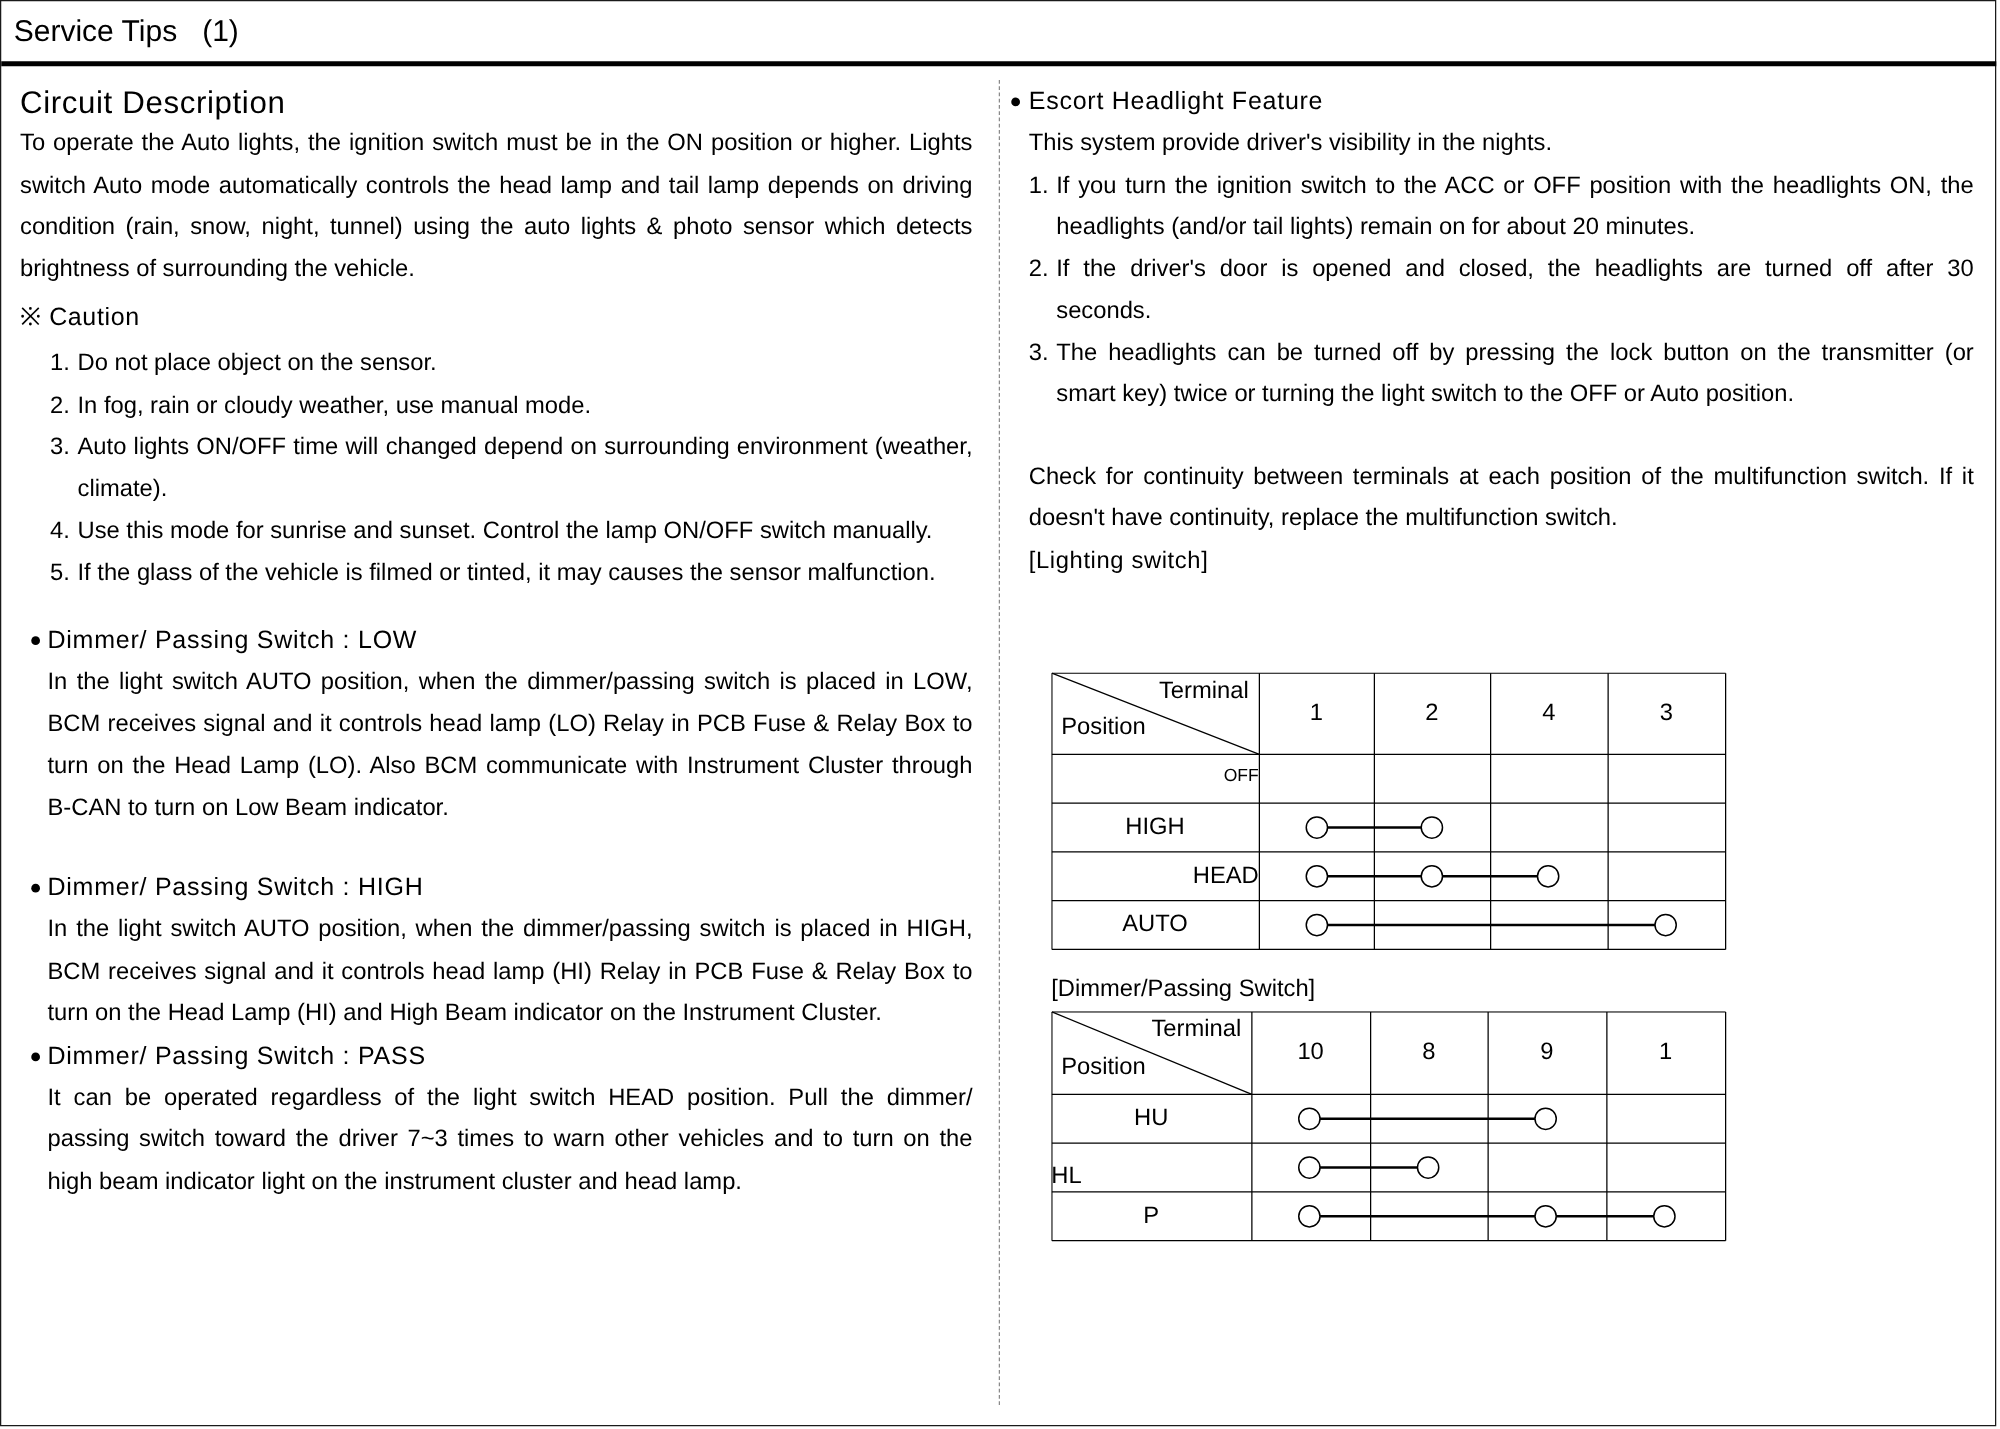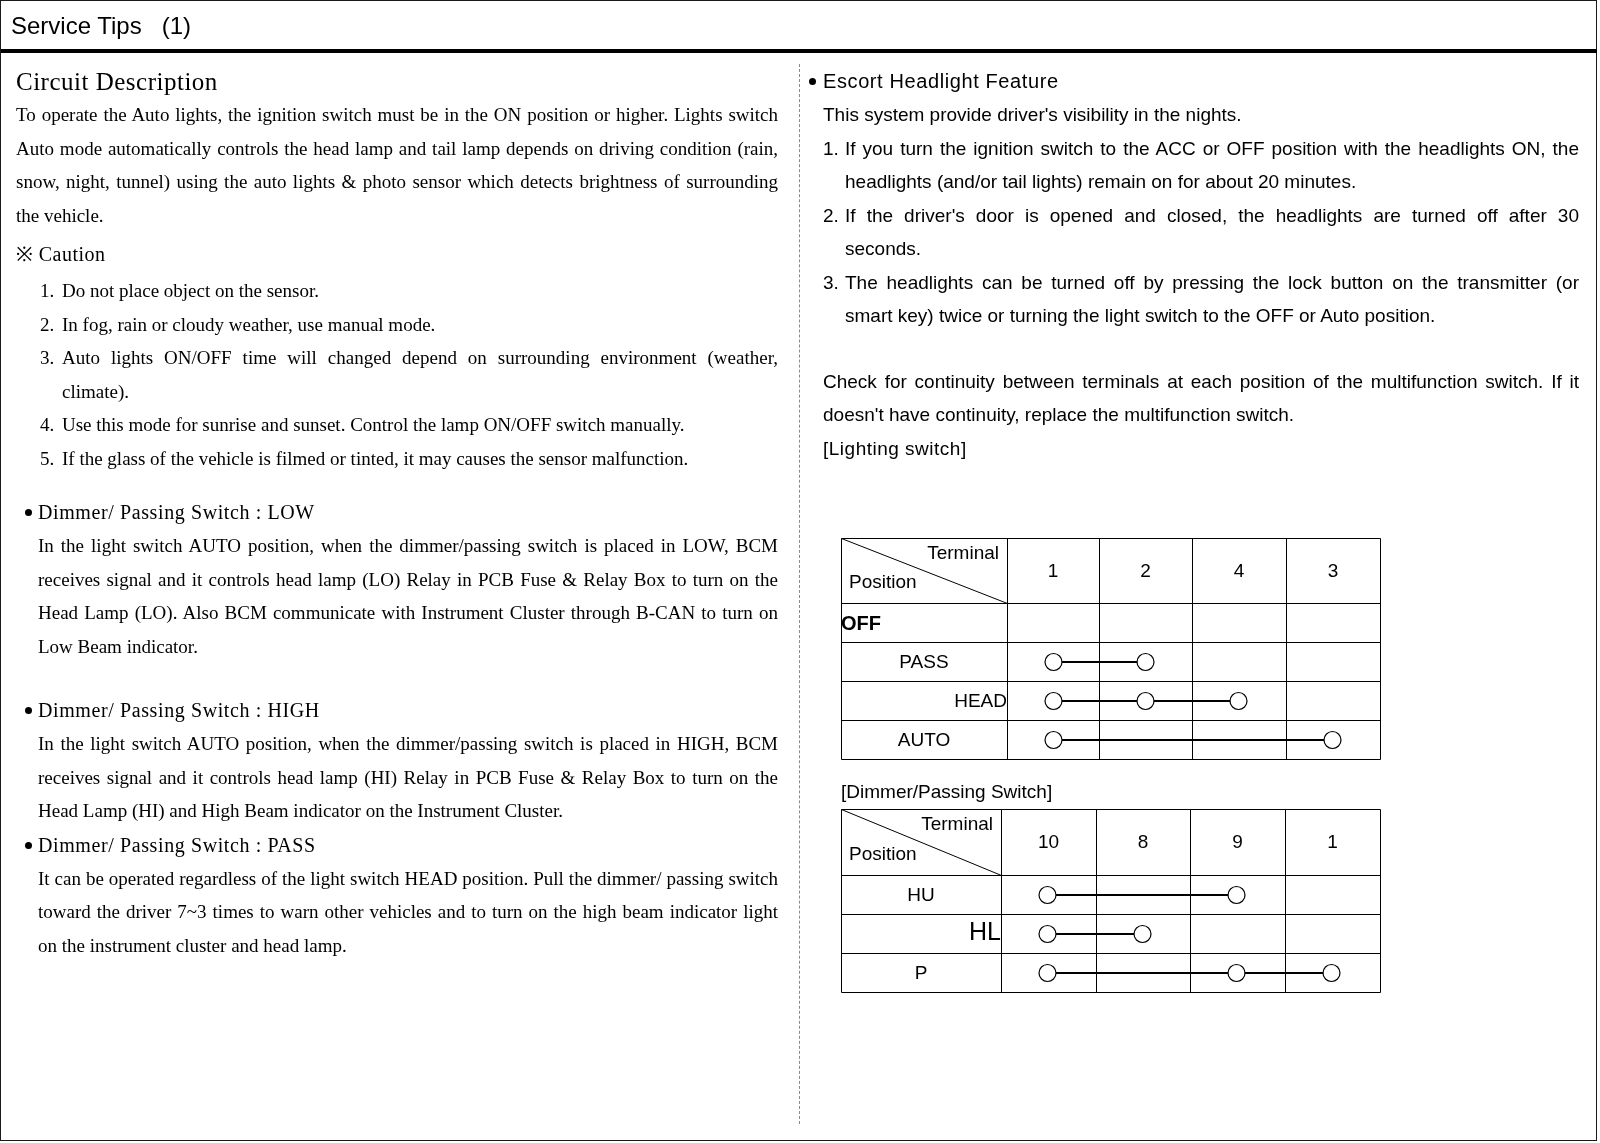--- a/index.html
+++ b/index.html
@@ -6,21 +6,21 @@
   body { width:1600px; height:1143px; position:relative; overflow:hidden;
          font-family:"Liberation Sans", sans-serif; color:#000; }
   .frame { position:absolute; left:0; top:0; width:1597px; height:1141px;
            border:1px solid #1a1a1a; box-sizing:border-box; }
   .header { position:absolute; left:1px; top:1px; width:1595px; height:48px; }
   .header-title { position:absolute; left:10px; top:11px; font-size:24px; letter-spacing:0px; }
   .header-rule { position:absolute; left:1px; top:49px; width:1596px; height:4px; background:#000; }
   .divider { position:absolute; left:799px; top:64px; height:1060px; width:0;
              border-left:1px dashed #8a8a8a; }
   .col { position:absolute; }
-  .left-col { left:16px; top:62px; width:762px;font-family:Liberation Serif, serif; }
+  .left-col { left:16px; top:62px; width:762px; }
   .right-col { left:823px; top:62px; width:756px; }
   .h1 { font-size:25px; line-height:40px; letter-spacing:0.5px; }
   .p { font-size:19px; line-height:33.5px; text-align:justify; text-align-last:left; }
   .caution-title { font-size:20px; line-height:40px; letter-spacing:0.5px; margin-top:0px; }
   .ol { margin:0; padding:0; list-style:none; }
   .ol li { position:relative; font-size:19px; line-height:33.5px; text-align:justify; }
   .left-col .ol li { padding-left:46px; }
   .left-col .ol .num { position:absolute; left:24px; top:0; }
   .right-col .ol li { padding-left:22px; }
   .right-col .ol .num { position:absolute; left:0; top:0; }
@@ -133,22 +133,22 @@
       <line x1="212.5" y1="202" x2="491.5" y2="202" stroke="#000" stroke-width="2"></line>
       <circle cx="212.5" cy="202" r="8.5" fill="#fff" stroke="#000" stroke-width="1.2"></circle>
       <circle cx="491.5" cy="202" r="8.5" fill="#fff" stroke="#000" stroke-width="1.2"></circle>
     </svg>
     <div style="position: absolute; font-size: 19px; left: 76px; top: 4px; width: 82px; text-align: right;">Terminal</div>
     <div style="position: absolute; font-size: 19px; left: 8px; top: 33px;">Position</div>
     <div style="position: absolute; font-size: 19px; left: 166px; width: 92px; top: 21.5px; text-align: center;">1</div>
     <div style="position: absolute; font-size: 19px; left: 258px; width: 93px; top: 21.5px; text-align: center;">2</div>
     <div style="position: absolute; font-size: 19px; left: 351px; width: 94px; top: 21.5px; text-align: center;">4</div>
     <div style="position: absolute; font-size: 19px; left: 445px; width: 94px; top: 21.5px; text-align: center;">3</div>
-    <div style="position: absolute; font-size: 20px; left: 0px; width: 166px; top: 73.5px; text-align: left; font-weight: bold;">OFF</div>
-    <div style="position: absolute; font-size: 19px; left: 0px; width: 166px; top: 112.5px; text-align: center;">PASS</div>
+    <div style="position: absolute; font-size: 14px; left: 0px; width: 166px; top: 73.5px; text-align: right;">OFF</div>
+    <div style="position: absolute; font-size: 19px; left: 0px; width: 166px; top: 112.5px; text-align: center;">HIGH</div>
     <div style="position: absolute; font-size: 19px; left: 0px; width: 166px; top: 151.5px; text-align: right;">HEAD</div>
     <div style="position: absolute; font-size: 19px; left: 0px; width: 166px; top: 190.5px; text-align: center;">AUTO</div>
   </div>
 
 <div class="sub-label" style="position:absolute; left:841px; top:774px; line-height:36px; letter-spacing:0;">[Dimmer/Passing Switch]</div>
 
 <div id="t2" style="position:absolute; left:841px; top:809px;">
     <svg width="541" height="185" style="position: absolute; left: 0px; top: 0px;">
       <line x1="0.5" y1="0.5" x2="0.5" y2="183.5" stroke="#000" stroke-width="1"></line>
       <line x1="160.5" y1="0.5" x2="160.5" y2="183.5" stroke="#000" stroke-width="1"></line>
@@ -173,15 +173,15 @@
       <circle cx="395.5" cy="164" r="8.5" fill="#fff" stroke="#000" stroke-width="1.2"></circle>
       <circle cx="490.5" cy="164" r="8.5" fill="#fff" stroke="#000" stroke-width="1.2"></circle>
     </svg>
     <div style="position: absolute; font-size: 19px; left: 70px; top: 4px; width: 82px; text-align: right;">Terminal</div>
     <div style="position: absolute; font-size: 19px; left: 8px; top: 34px;">Position</div>
     <div style="position: absolute; font-size: 19px; left: 160px; width: 95px; top: 22px; text-align: center;">10</div>
     <div style="position: absolute; font-size: 19px; left: 255px; width: 94px; top: 22px; text-align: center;">8</div>
     <div style="position: absolute; font-size: 19px; left: 349px; width: 95px; top: 22px; text-align: center;">9</div>
     <div style="position: absolute; font-size: 19px; left: 444px; width: 95px; top: 22px; text-align: center;">1</div>
     <div style="position: absolute; font-size: 19px; left: 0px; width: 160px; top: 74.5px; text-align: center;">HU</div>
-    <div style="position: absolute; font-size: 25px; left: 0px; width: 160px; top: 108px; text-align: right;">HL</div>
+    <div style="position: absolute; font-size: 19px; left: 0px; width: 160px; top: 121px; text-align: left;">HL</div>
     <div style="position: absolute; font-size: 19px; left: 0px; width: 160px; top: 152.5px; text-align: center;">P</div>
   </div>
 
 </body></html>

